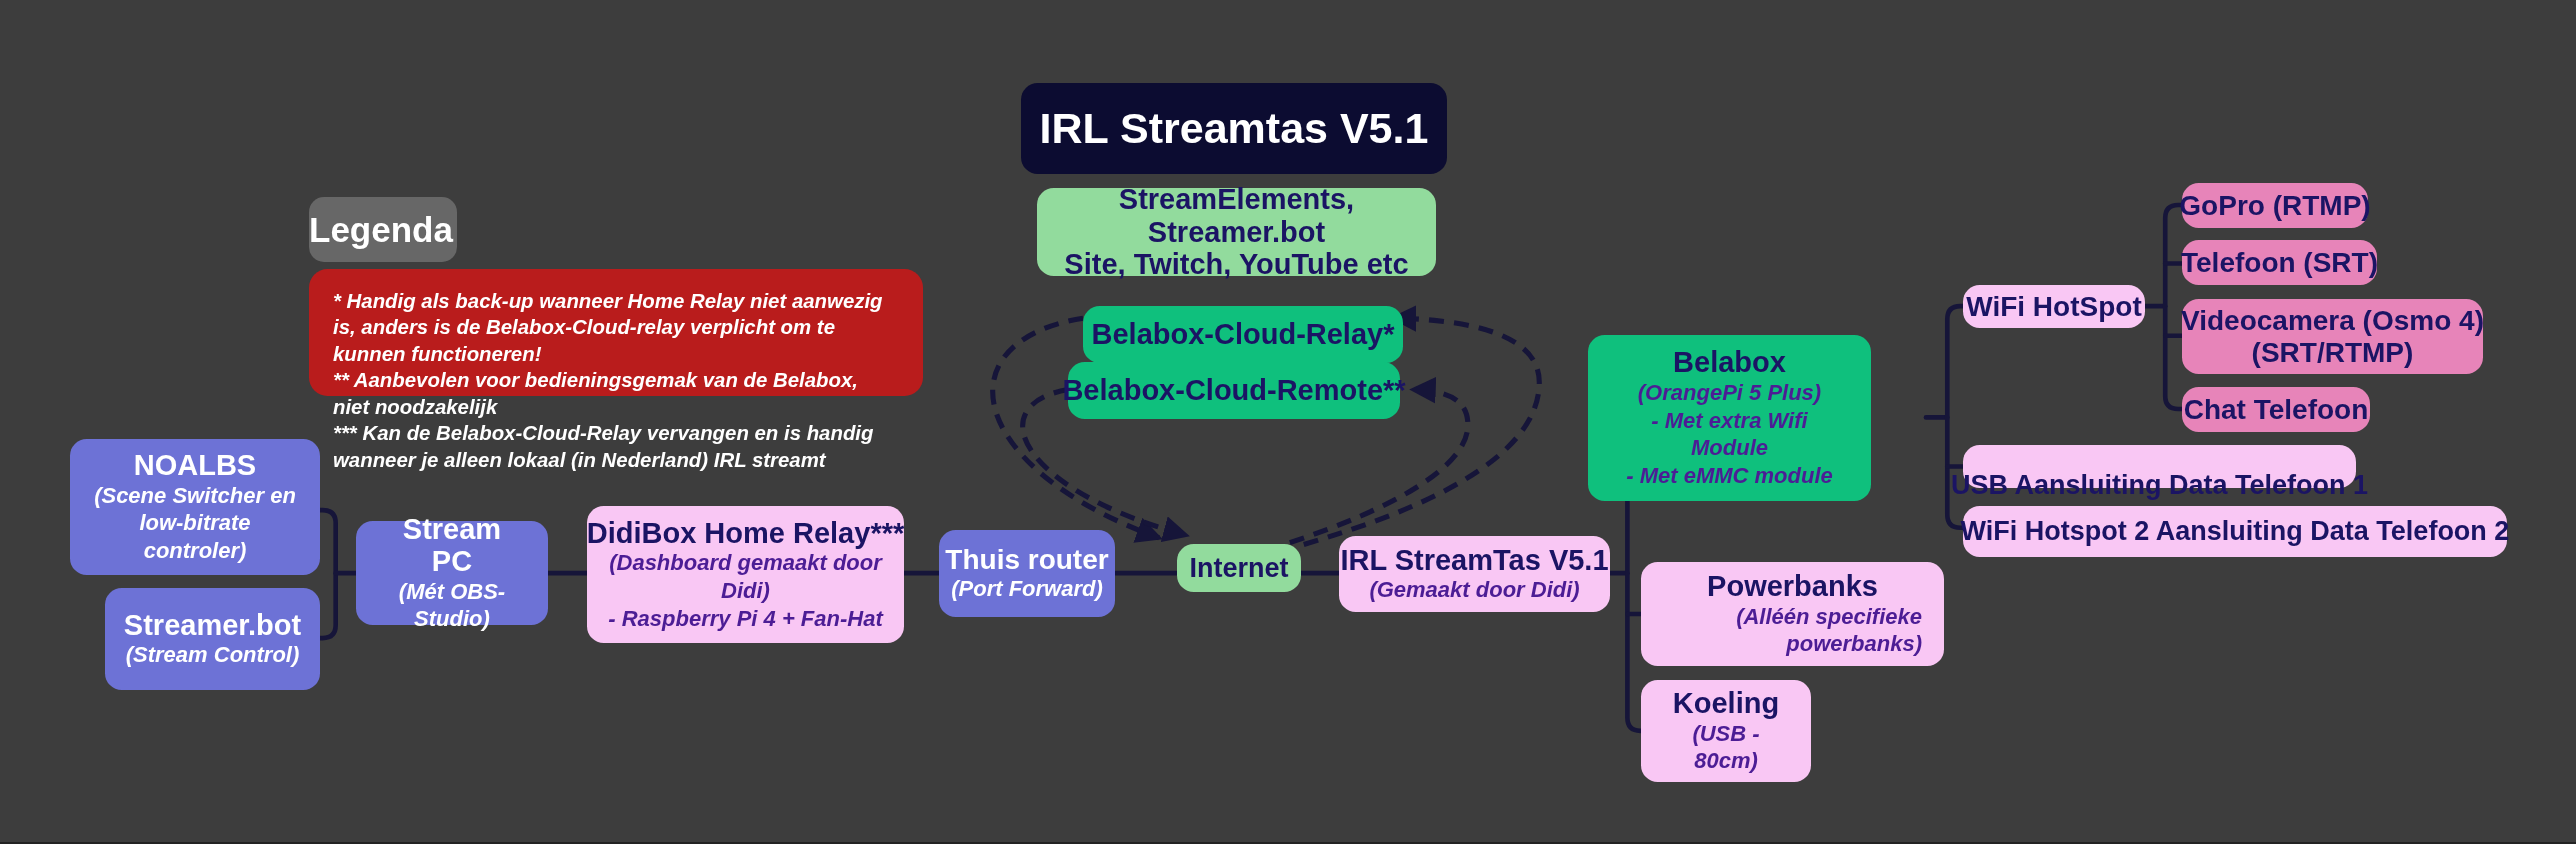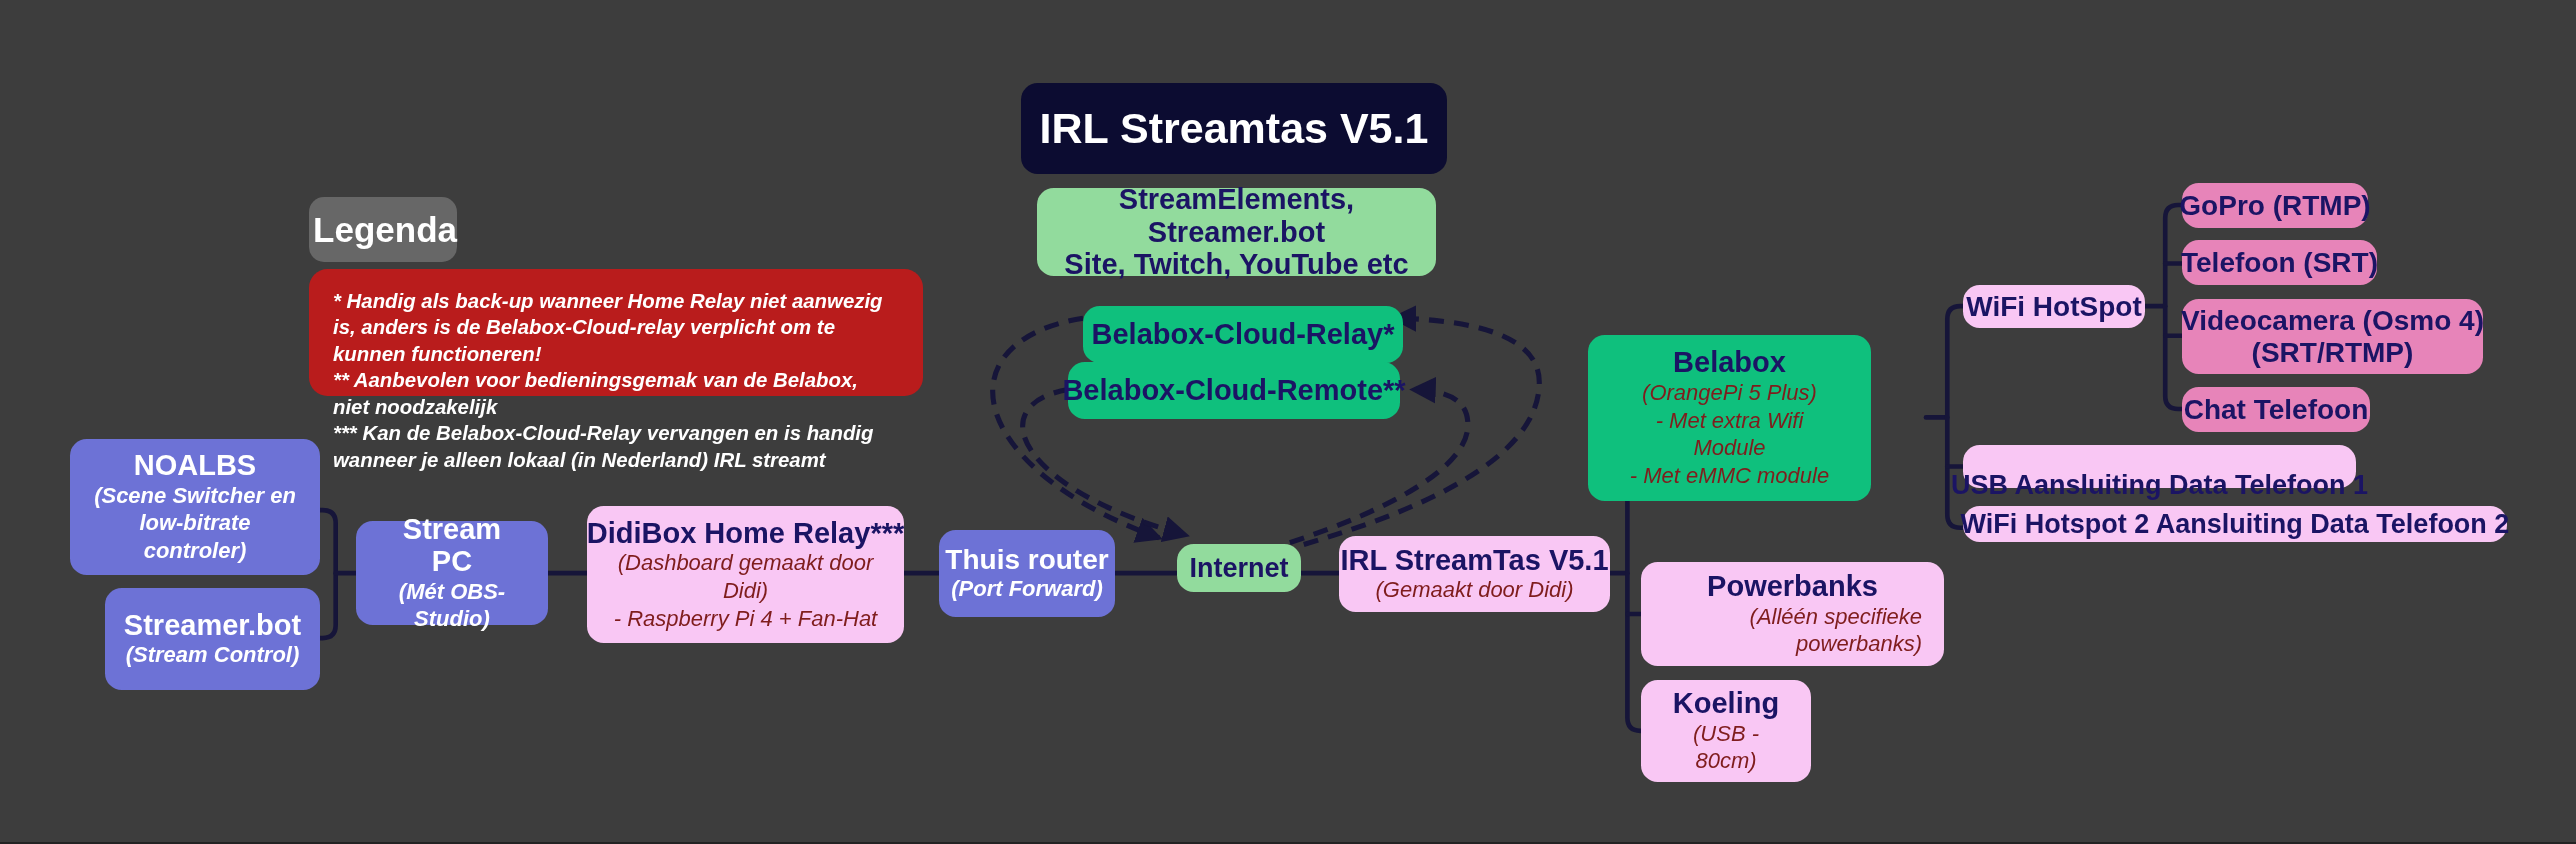--- a/index.html
+++ b/index.html
@@ -11,35 +11,35 @@
   }
   .canvas{position:absolute;left:0;top:0;width:2576px;height:845px;}
   svg.edges{position:absolute;left:0;top:0;width:2576px;height:845px;}
 
   .node{
     position:absolute;box-sizing:border-box;
     display:flex;flex-direction:column;align-items:center;justify-content:center;
     text-align:center;border-radius:16.7px;
   }
   .t{font-weight:bold;color:#1b1464;font-size:29px;line-height:1.12;}
-  .s{font-style:italic;color:#7f1d1d;font-size:22px;line-height:1.26;font-weight:400;}
+  .s{font-style:italic;color:#4c1d95;font-size:22px;line-height:1.26;font-weight:700;}
 
   .navy{background:#0c0c31;}
   .navy .t{color:#ffffff;font-size:43px;}
   .purple{background:#6d72d6;}
   .purple .t,.purple .s{color:#ffffff;}
   .purple .s{font-weight:bold;}
   .green{background:#0fc07d;}
   .lightgreen{background:#92db9d;}
   .pinklight{background:#f9c7f4;}
   .pink{background:#e784b9;}
 
   .legend-header{
     position:absolute;box-sizing:border-box;background:#676767;border-radius:15px;
-    display:flex;align-items:center;justify-content:flex-end;
+    display:flex;align-items:center;justify-content:flex-start;
     color:#ffffff;font-weight:bold;font-size:35px;
   }
   .legend-body{
     position:absolute;box-sizing:border-box;background:#b91c1c;border-radius:18.5px;
     padding:18.5px 24px;color:#ffffff;
     font-style:italic;font-weight:bold;font-size:20.4px;line-height:1.3;
   }
   .nowrap{white-space:nowrap;}
   .bottom-line{position:absolute;left:0;bottom:0;width:100%;height:2.8px;background:#232323;}
 </style>
@@ -153,21 +153,21 @@
   <div class="node pink" style="left:2182px;top:299px;width:301px;height:75px;">
     <div class="t nowrap" style="font-size:28px;">Videocamera (Osmo 4)</div>
     <div class="t nowrap" style="font-size:28px;">(SRT/RTMP)</div>
   </div>
   <div class="node pink" style="left:2182px;top:387px;width:188px;height:45px;">
     <div class="t nowrap" style="font-size:28px;">Chat Telefoon</div>
   </div>
   <div class="node pinklight" style="left:1963px;top:445px;width:393px;height:43px;">
     <div class="t nowrap" style="font-size:27px;margin-top:38px;">USB Aansluiting Data Telefoon 1</div>
   </div>
-  <div class="node pinklight" style="left:1963px;top:506px;width:544px;height:36px;">
+  <div class="node pinklight" style="left:1963px;top:506px;width:544px;height:51px;">
     <div class="t nowrap" style="font-size:27px;">WiFi Hotspot 2 Aansluiting Data Telefoon 2</div>
   </div>
   <div class="node pinklight" style="left:1641px;top:562px;width:303px;height:104px;padding:0 22px;text-align:right;">
     <div class="t">Powerbanks</div>
     <div class="s">(Alléén specifieke powerbanks)</div>
   </div>
   <div class="node pinklight" style="left:1641px;top:680px;width:170px;height:102px;">
     <div class="t">Koeling</div>
     <div class="s">(USB -</div>
     <div class="s">80cm)</div>

